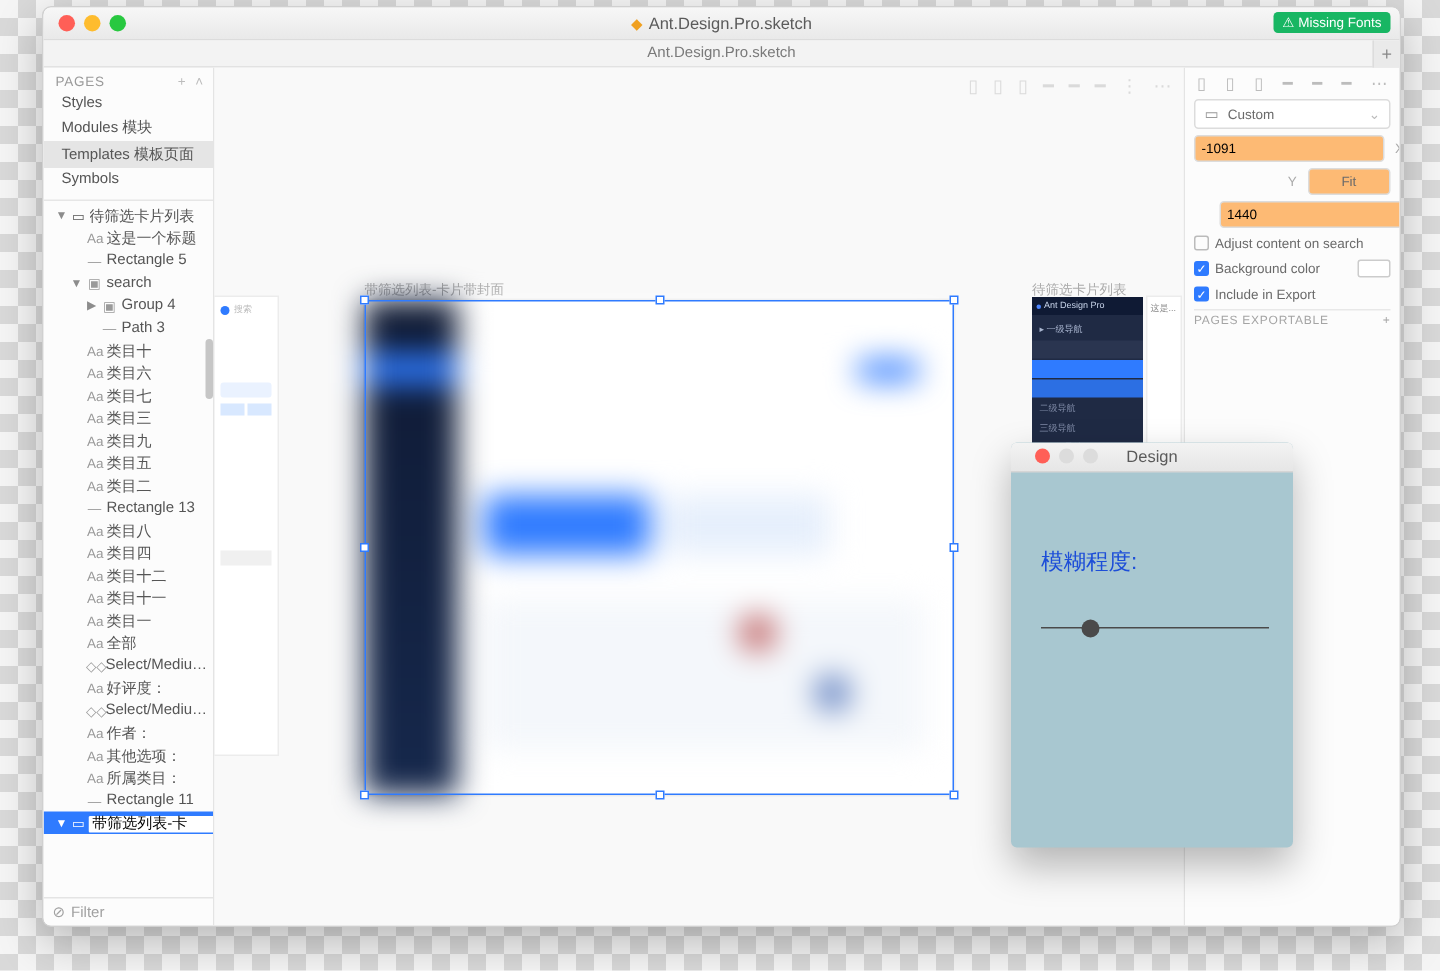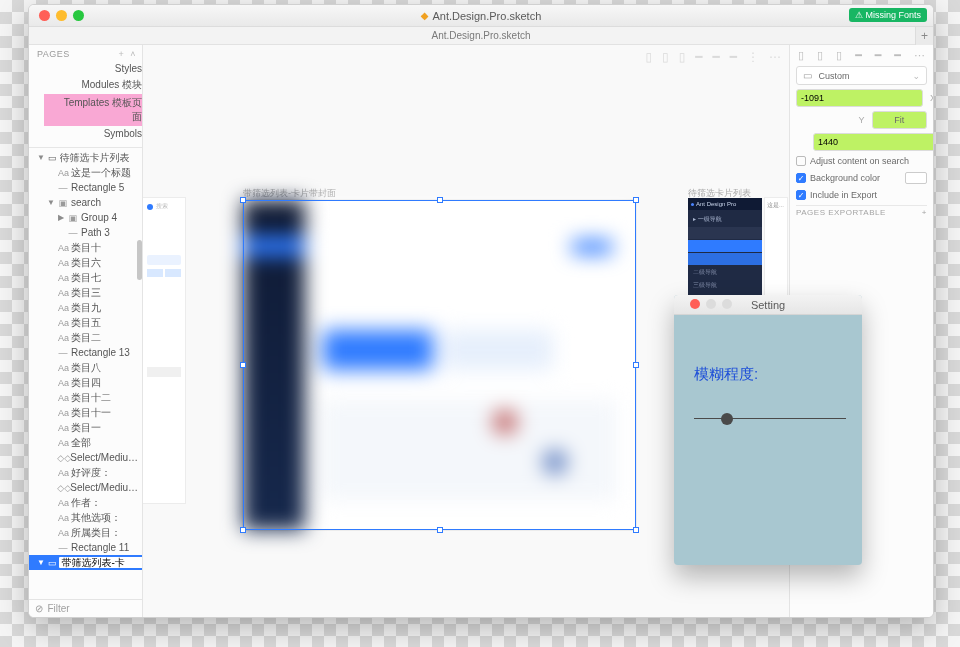--- a/index.html
+++ b/index.html
@@ -15,23 +15,23 @@
   .title-center .gem{ color:#f0a020; font-size:10px;}
   .missing-fonts{ position:absolute; right:6px; top:3px; background:#18b663; color:#fff; font-size:9px; padding:2px 6px; border-radius:3px;}
   .subtitle-bar{ height:18px; background:#f3f3f3; border-bottom:1px solid #e2e2e2; text-align:center; font-size:10px; color:#7a7a7a; line-height:18px; position:relative;}
   .add-tab{ position:absolute; right:0; top:0; width:18px; height:18px; background:#eaeaea; border-left:1px solid #dcdcdc; color:#888; font-size:12px; line-height:18px; text-align:center;}
 
   .app-body{ flex:1; display:flex; overflow:hidden;}
   
   .left-sidebar{ width:114px; border-right:1px solid #e4e4e4; background:#fcfcfc; display:flex; flex-direction:column; font-size:10px; color:#555;}
   .panel-head{ display:flex; align-items:center; justify-content:space-between; padding:4px 6px 2px 8px; color:#9a9a9a; font-size:9px; letter-spacing:.5px;}
   .panel-head .icons{ display:flex; gap:6px; color:#bcbcbc;}
-  .pages-list{ padding:0 0 4px 15px;text-align:right;}
+  .pages-list{ padding:0 0 4px 0;}
   .pages-list .pitem{ padding:2px 0 2px 12px; cursor:default;}
-  .pages-list .pitem.sel{ background:#f9a8d4;}
+  .pages-list .pitem.sel{ background:#e5e5e5;}
   .divider{ height:1px; background:#e6e6e6; margin:2px 0;}
   .layers{ flex:1; overflow:hidden; position:relative;}
   .layers-inner{ position:absolute; inset:0; overflow:hidden;}
   .lrow{ display:flex; align-items:center; height:15px; padding-left:4px; gap:3px; white-space:nowrap; overflow:hidden;}
   .lrow.sel-artboard{ background:#2f7bff; color:#fff;}
   .lrow .tw{ width:8px; text-align:center; color:#8c8c8c; font-size:8px;}
   .lrow .ico{ width:10px; text-align:center; color:#9a9a9a; font-size:9px;}
   .lrow .txt{ font-size:10px; overflow:hidden; text-overflow:ellipsis;}
   .lrow.sel-artboard .ico,.lrow.sel-artboard .tw{ color:#fff;}
   .ind1{padding-left:8px;} .ind2{padding-left:18px;} .ind3{padding-left:28px;}
@@ -54,21 +54,21 @@
   .h-tm{top:-4px;left:calc(50% - 3px);} .h-bm{bottom:-4px;left:calc(50% - 3px);}
   .h-ml{top:calc(50% - 3px);left:-4px;} .h-mr{top:calc(50% - 3px);right:-4px;}
   .blurred-art{ filter:blur(10px); position:absolute; inset:0;}
 
   
   .inspector{ width:144px; border-left:1px solid #e4e4e4; background:#fcfcfc; font-size:9px; color:#6a6a6a; padding:4px 6px; display:flex; flex-direction:column; gap:4px;}
   .insp-icons-row{ display:flex; gap:6px; color:#bcbcbc; font-size:11px; justify-content:space-between; padding:0 2px;}
   .insp-select{ border:1px solid #dcdcdc; border-radius:3px; padding:3px 6px; display:flex; align-items:center; gap:6px; background:#fff;}
   .insp-select .ic{ color:#9a9a9a; font-size:10px;}
   .pos-grid{ display:grid; grid-template-columns:1fr 1fr 1fr; gap:3px;}
-  .pos-grid input,.pos-grid .btn,.pos-grid .lbl{ border:1px solid #dcdcdc; border-radius:3px; background:#bef264; font-size:9px; height:18px; padding:0 4px;}
+  .pos-grid input,.pos-grid .btn,.pos-grid .lbl{ border:1px solid #dcdcdc; border-radius:3px; background:#fdba74; font-size:9px; height:18px; padding:0 4px;}
   .pos-grid .lbl{ border:none; background:none; text-align:center; line-height:18px; color:#aaa;}
   .pos-grid .btn{ text-align:center; line-height:16px;}
   .chk-row{ display:flex; align-items:center; gap:4px; padding:1px 0;}
   .chk{ width:10px; height:10px; border:1px solid #bbb; border-radius:2px; display:inline-flex; align-items:center; justify-content:center; font-size:8px; color:#fff;}
   .chk.on{ background:#2f7bff; border-color:#2f7bff;}
   .swatch{ width:22px; height:12px; border:1px solid #ccc; border-radius:2px; background:#fff; margin-left:auto;}
   .section-head{ display:flex; justify-content:space-between; color:#a4a4a4; font-size:8px; letter-spacing:.5px; padding-top:2px; border-top:1px solid #e8e8e8;}
 
   
   .setting-panel{ position:absolute; left:674px; top:295px; width:188px; height:270px; background:#a8c7d0; border-radius:4px; box-shadow:0 12px 26px rgba(0,0,0,.28); overflow:hidden;}
@@ -405,21 +405,21 @@
   </div>
 </div>
 
 <div class="setting-panel">
   <div class="setting-title">
     <div class="traffic">
       <div class="dot red"></div>
       <div class="dot" style="background:#dcdcdc;"></div>
       <div class="dot" style="background:#dcdcdc;"></div>
     </div>
-    <span>Setting</span>
+    <span>Design</span>
   </div>
   <div class="setting-body">
     <div class="lbl">模糊程度:</div>
     <div class="slider">
       <div class="track"></div>
       <div class="knob" id="slider-knob" style="left: 18%;"></div>
     </div>
   </div>
 </div>
 

